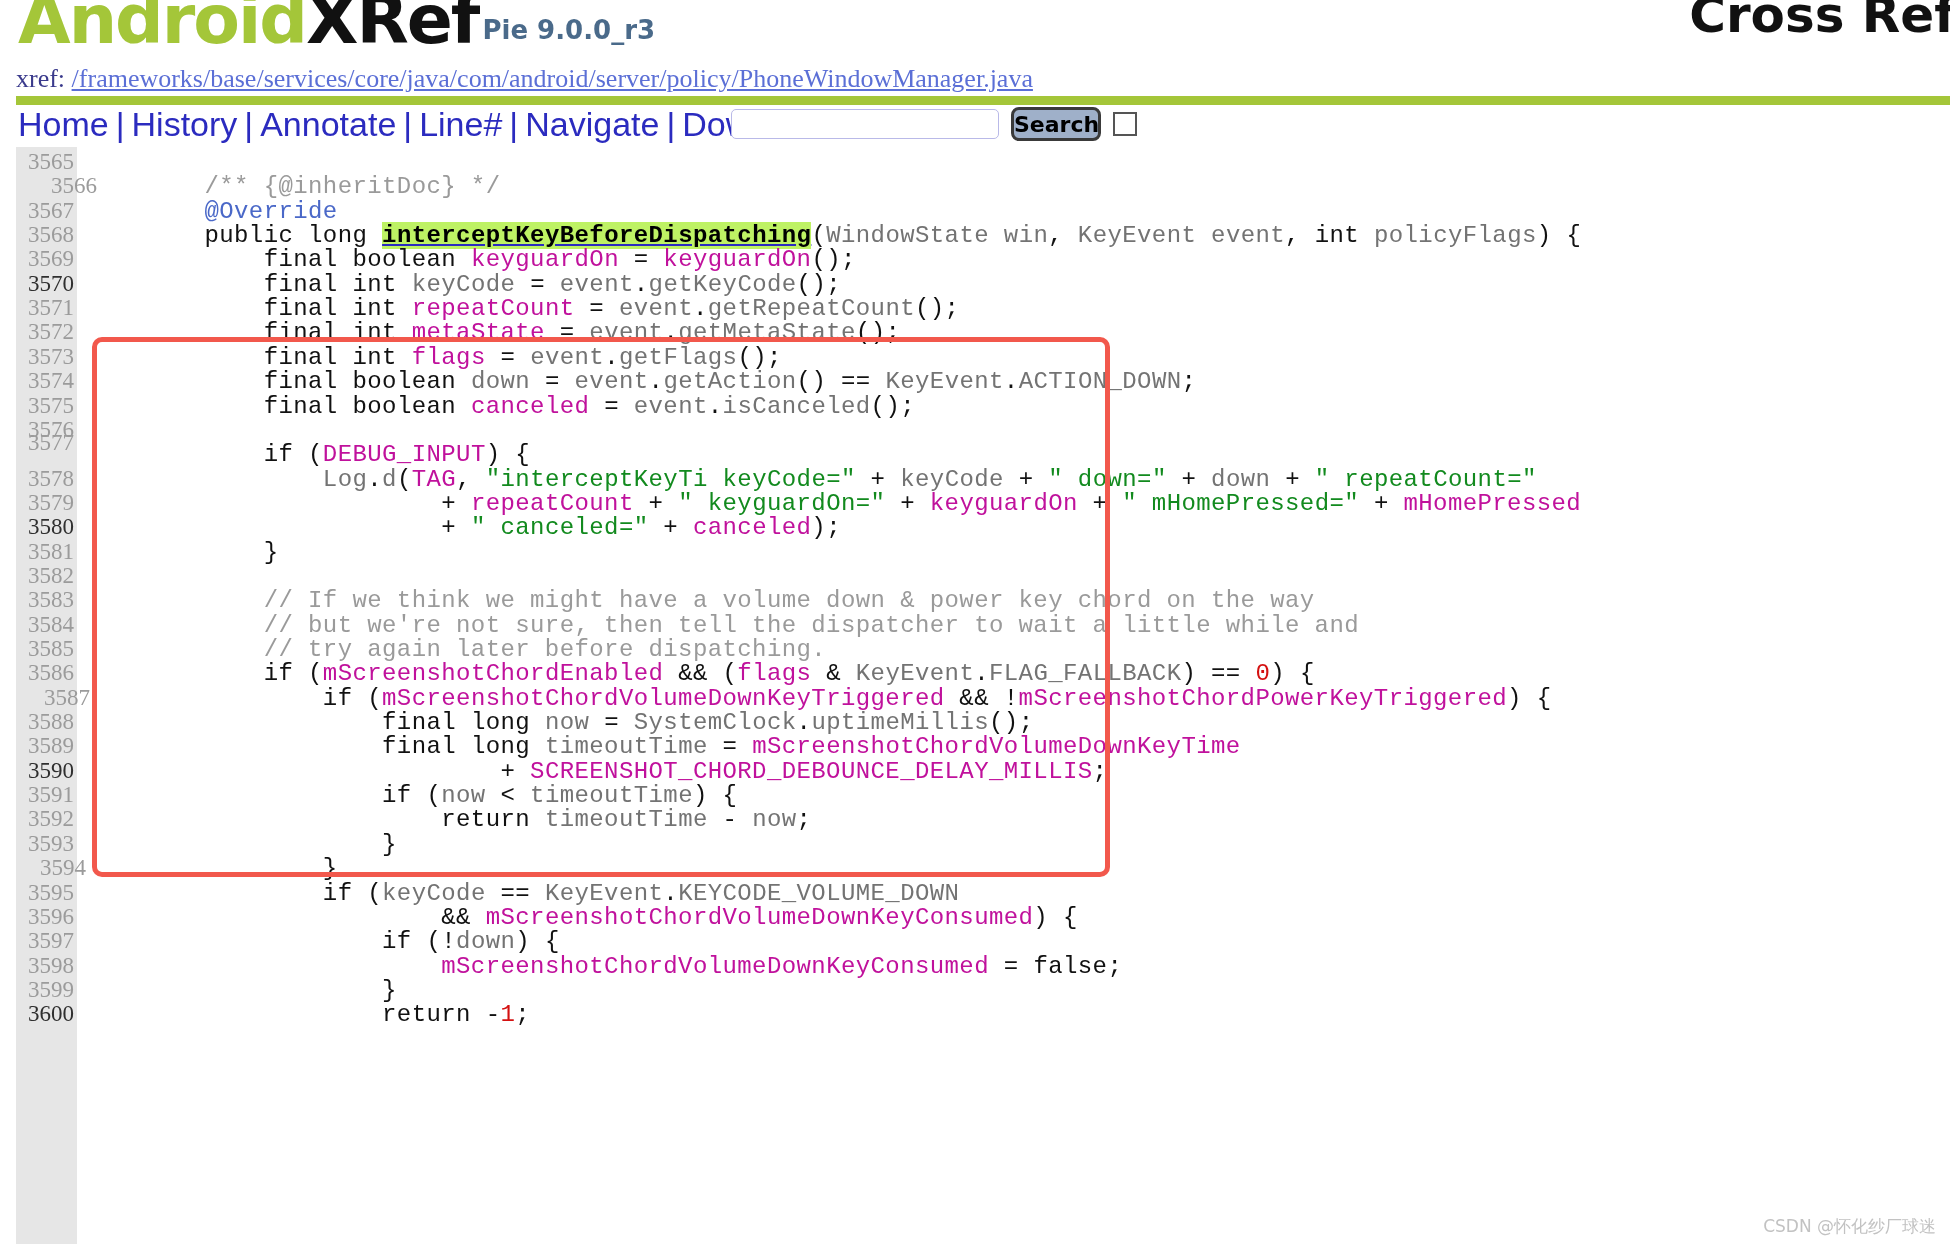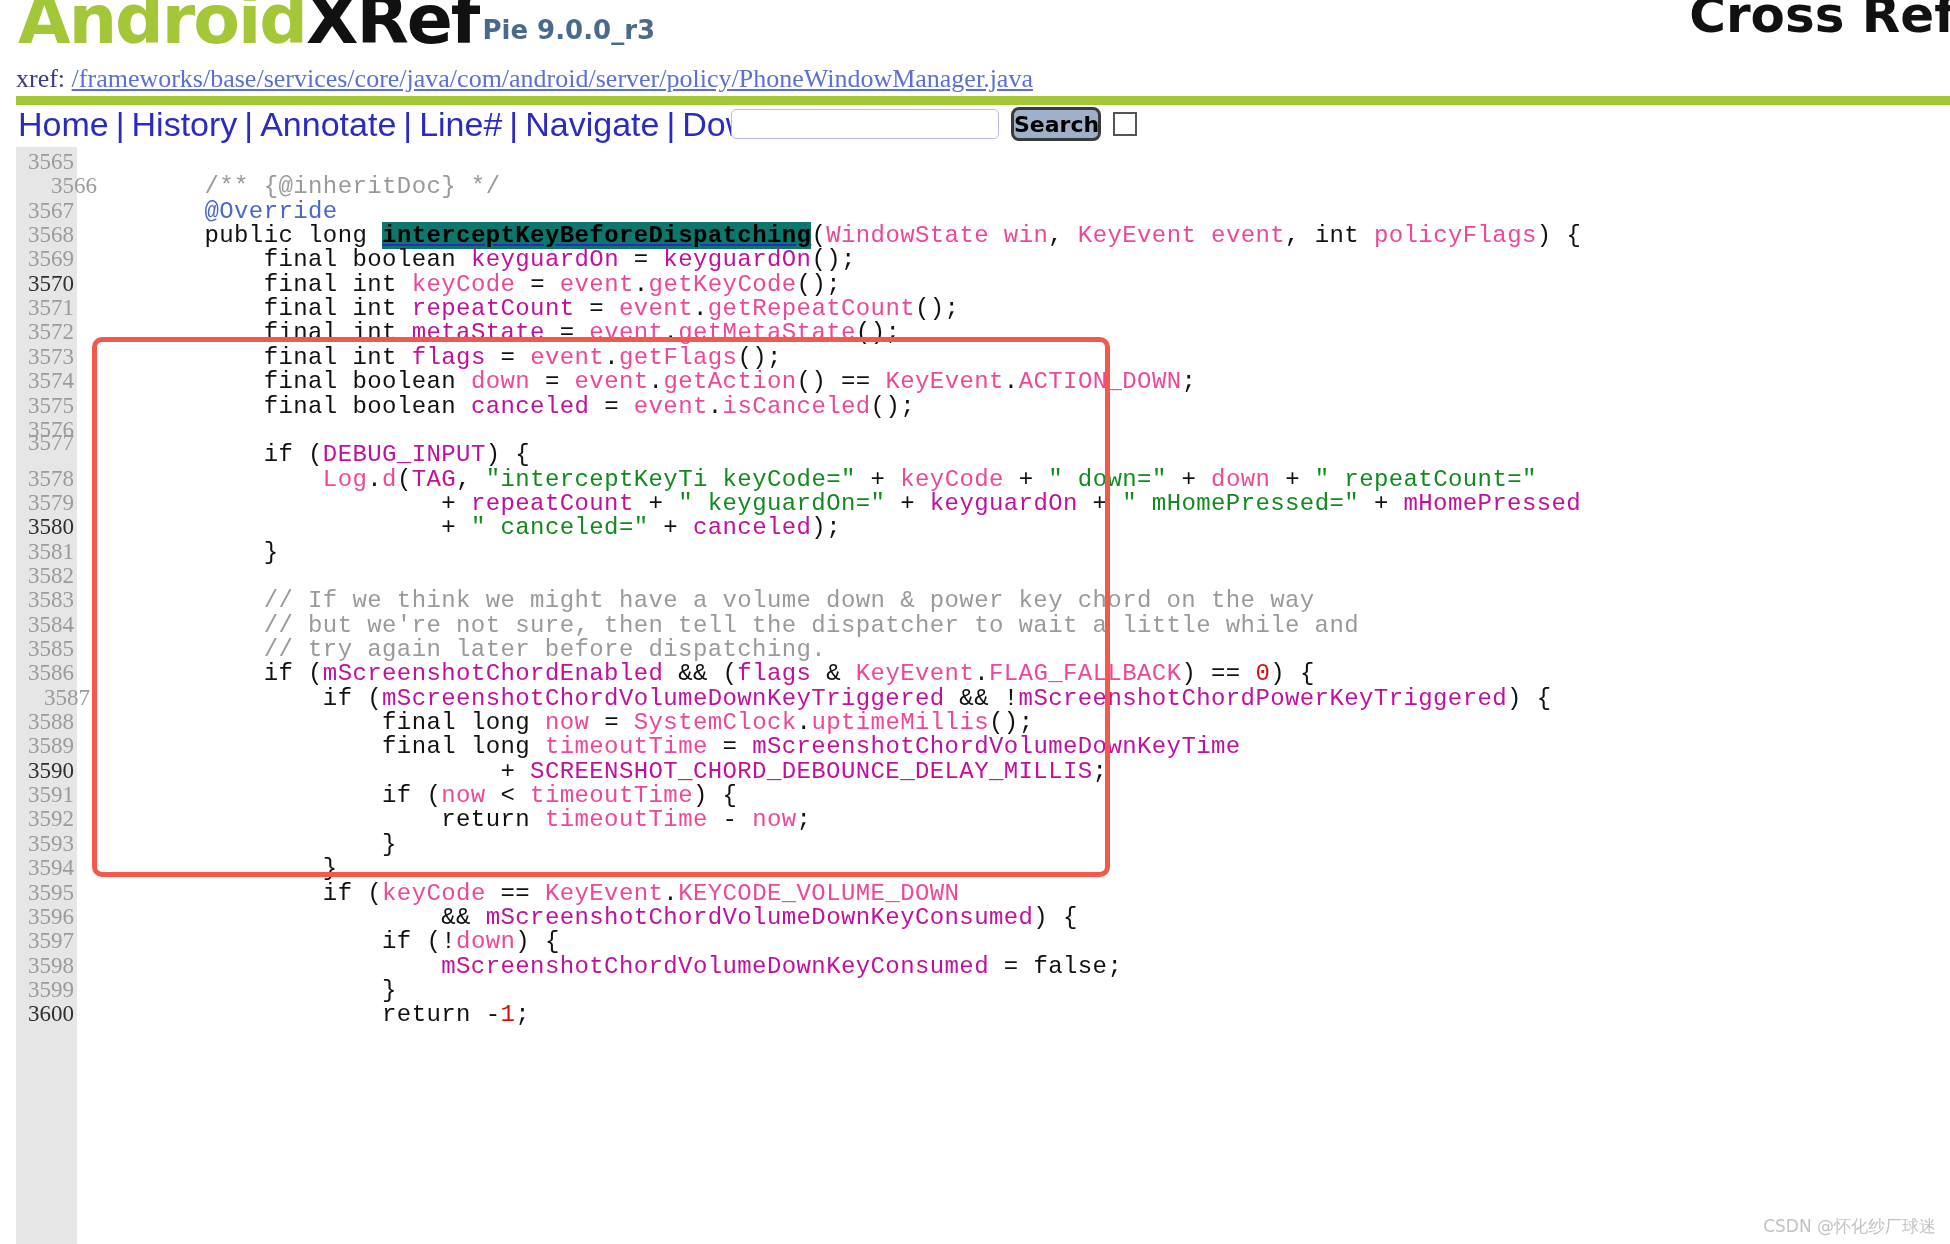--- a/index.html
+++ b/index.html
@@ -44,25 +44,25 @@
   #codewrap{position:absolute;left:0;top:147px;width:1950px;height:1097px;overflow:hidden;}
   #gutter{position:absolute;left:16px;top:0;width:61px;height:1097px;background:#e6e6e6;}
   .ln{position:absolute;left:16px;width:58px;text-align:right;font-size:23px;color:#9b9b9b;
       font-family:"Liberation Serif",serif;letter-spacing:0px;}
   .ln.decade{color:#2f2f2f;}
   .code{position:absolute;left:86px;font-size:24px;color:#111;white-space:pre;
         font-family:"Liberation Mono","DejaVu Sans Mono",monospace;letter-spacing:0.4px;}
   .kw{color:#111;}
   .anno{color:#4a68c8;}
   .fld{color:#c0119c;}
-  .mth{color:#ec4899;margin-top:7px;}
+  .mth{color:#737373;margin-top:7px;}
   .str{color:#128a1e;}
   .num{color:#d41111;}
   .cmt{color:#9a9a9a;}
-  .hl{background:#0f766e;text-decoration:underline;color:#000;font-weight:bold;
+  .hl{background:#bef264;text-decoration:underline;color:#000;font-weight:bold;
       text-decoration-color:#2b2bbf;}
   
   #redbox{position:absolute;left:92px;top:190px;width:1018px;height:540px;
           border:5px solid #f2584c;border-radius:10px;box-sizing:border-box;
           pointer-events:none;}
   
   #watermark{position:absolute;right:14px;bottom:6px;font-size:17px;color:#c2c2c2;
              font-family:"DejaVu Sans",sans-serif;white-space:nowrap;}
 </style>
 </head>
@@ -115,21 +115,21 @@
       <div class="ln" style="top: 464.65px;">3584</div>
       <div class="ln" style="top: 489px;">3585</div>
       <div class="ln" style="top: 513.35px;">3586</div>
       <div class="ln" style="top: 537.7px; padding-left: 16px;">3587</div>
       <div class="ln" style="top: 562.05px;">3588</div>
       <div class="ln" style="top: 586.4px;">3589</div>
       <div class="ln decade" style="top: 610.75px;">3590</div>
       <div class="ln" style="top: 635.1px;">3591</div>
       <div class="ln" style="top: 659.45px;">3592</div>
       <div class="ln" style="top: 683.8px;">3593</div>
-      <div class="ln" style="top: 708.15px;">3594</div>
+      <div class="ln" style="top: 708.15px; padding-left: 12px;">3594</div>
       <div class="ln" style="top: 732.5px;">3595</div>
       <div class="ln" style="top: 756.85px;">3596</div>
       <div class="ln" style="top: 781.2px;">3597</div>
       <div class="ln" style="top: 805.55px;">3598</div>
       <div class="ln" style="top: 829.9px;">3599</div>
       <div class="ln decade" style="top: 854.25px;">3600</div>
     </div>
   <div id="codelines">
       <div class="code" style="top: 2px;"></div>
       <div class="code" style="top: 26.35px;"><span class="cmt">        /** {@inheritDoc} */</span></div>

